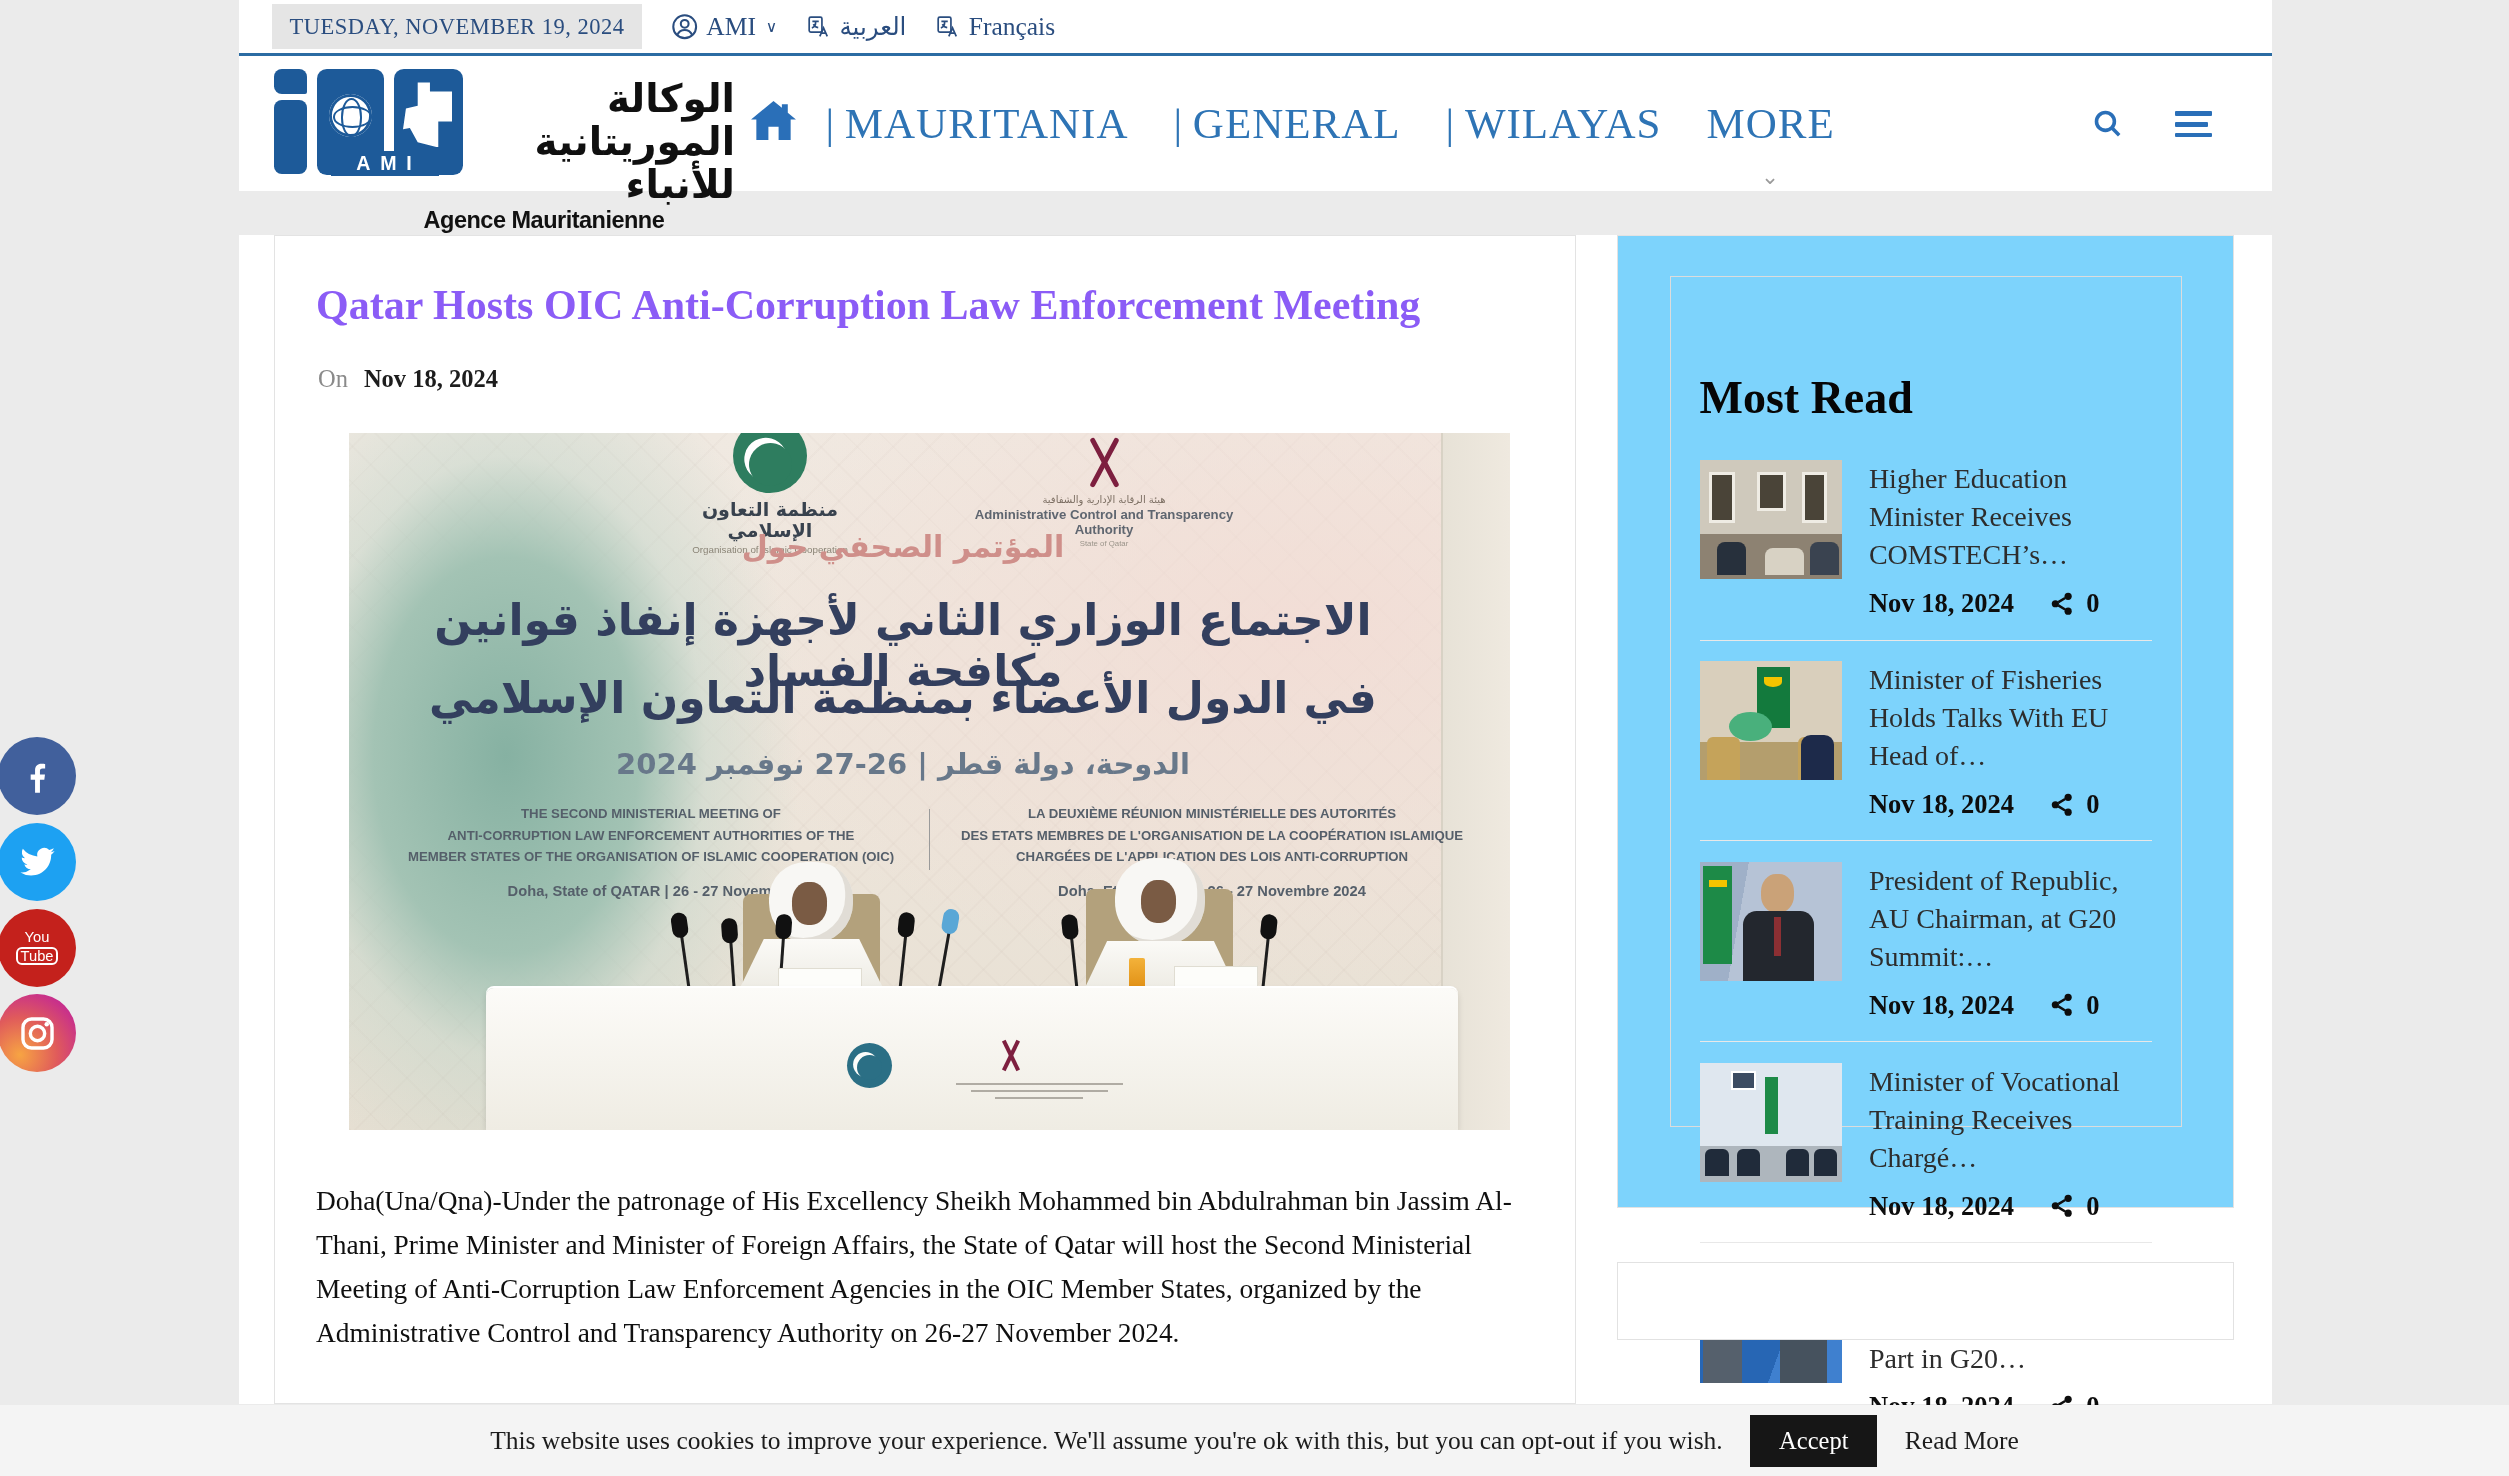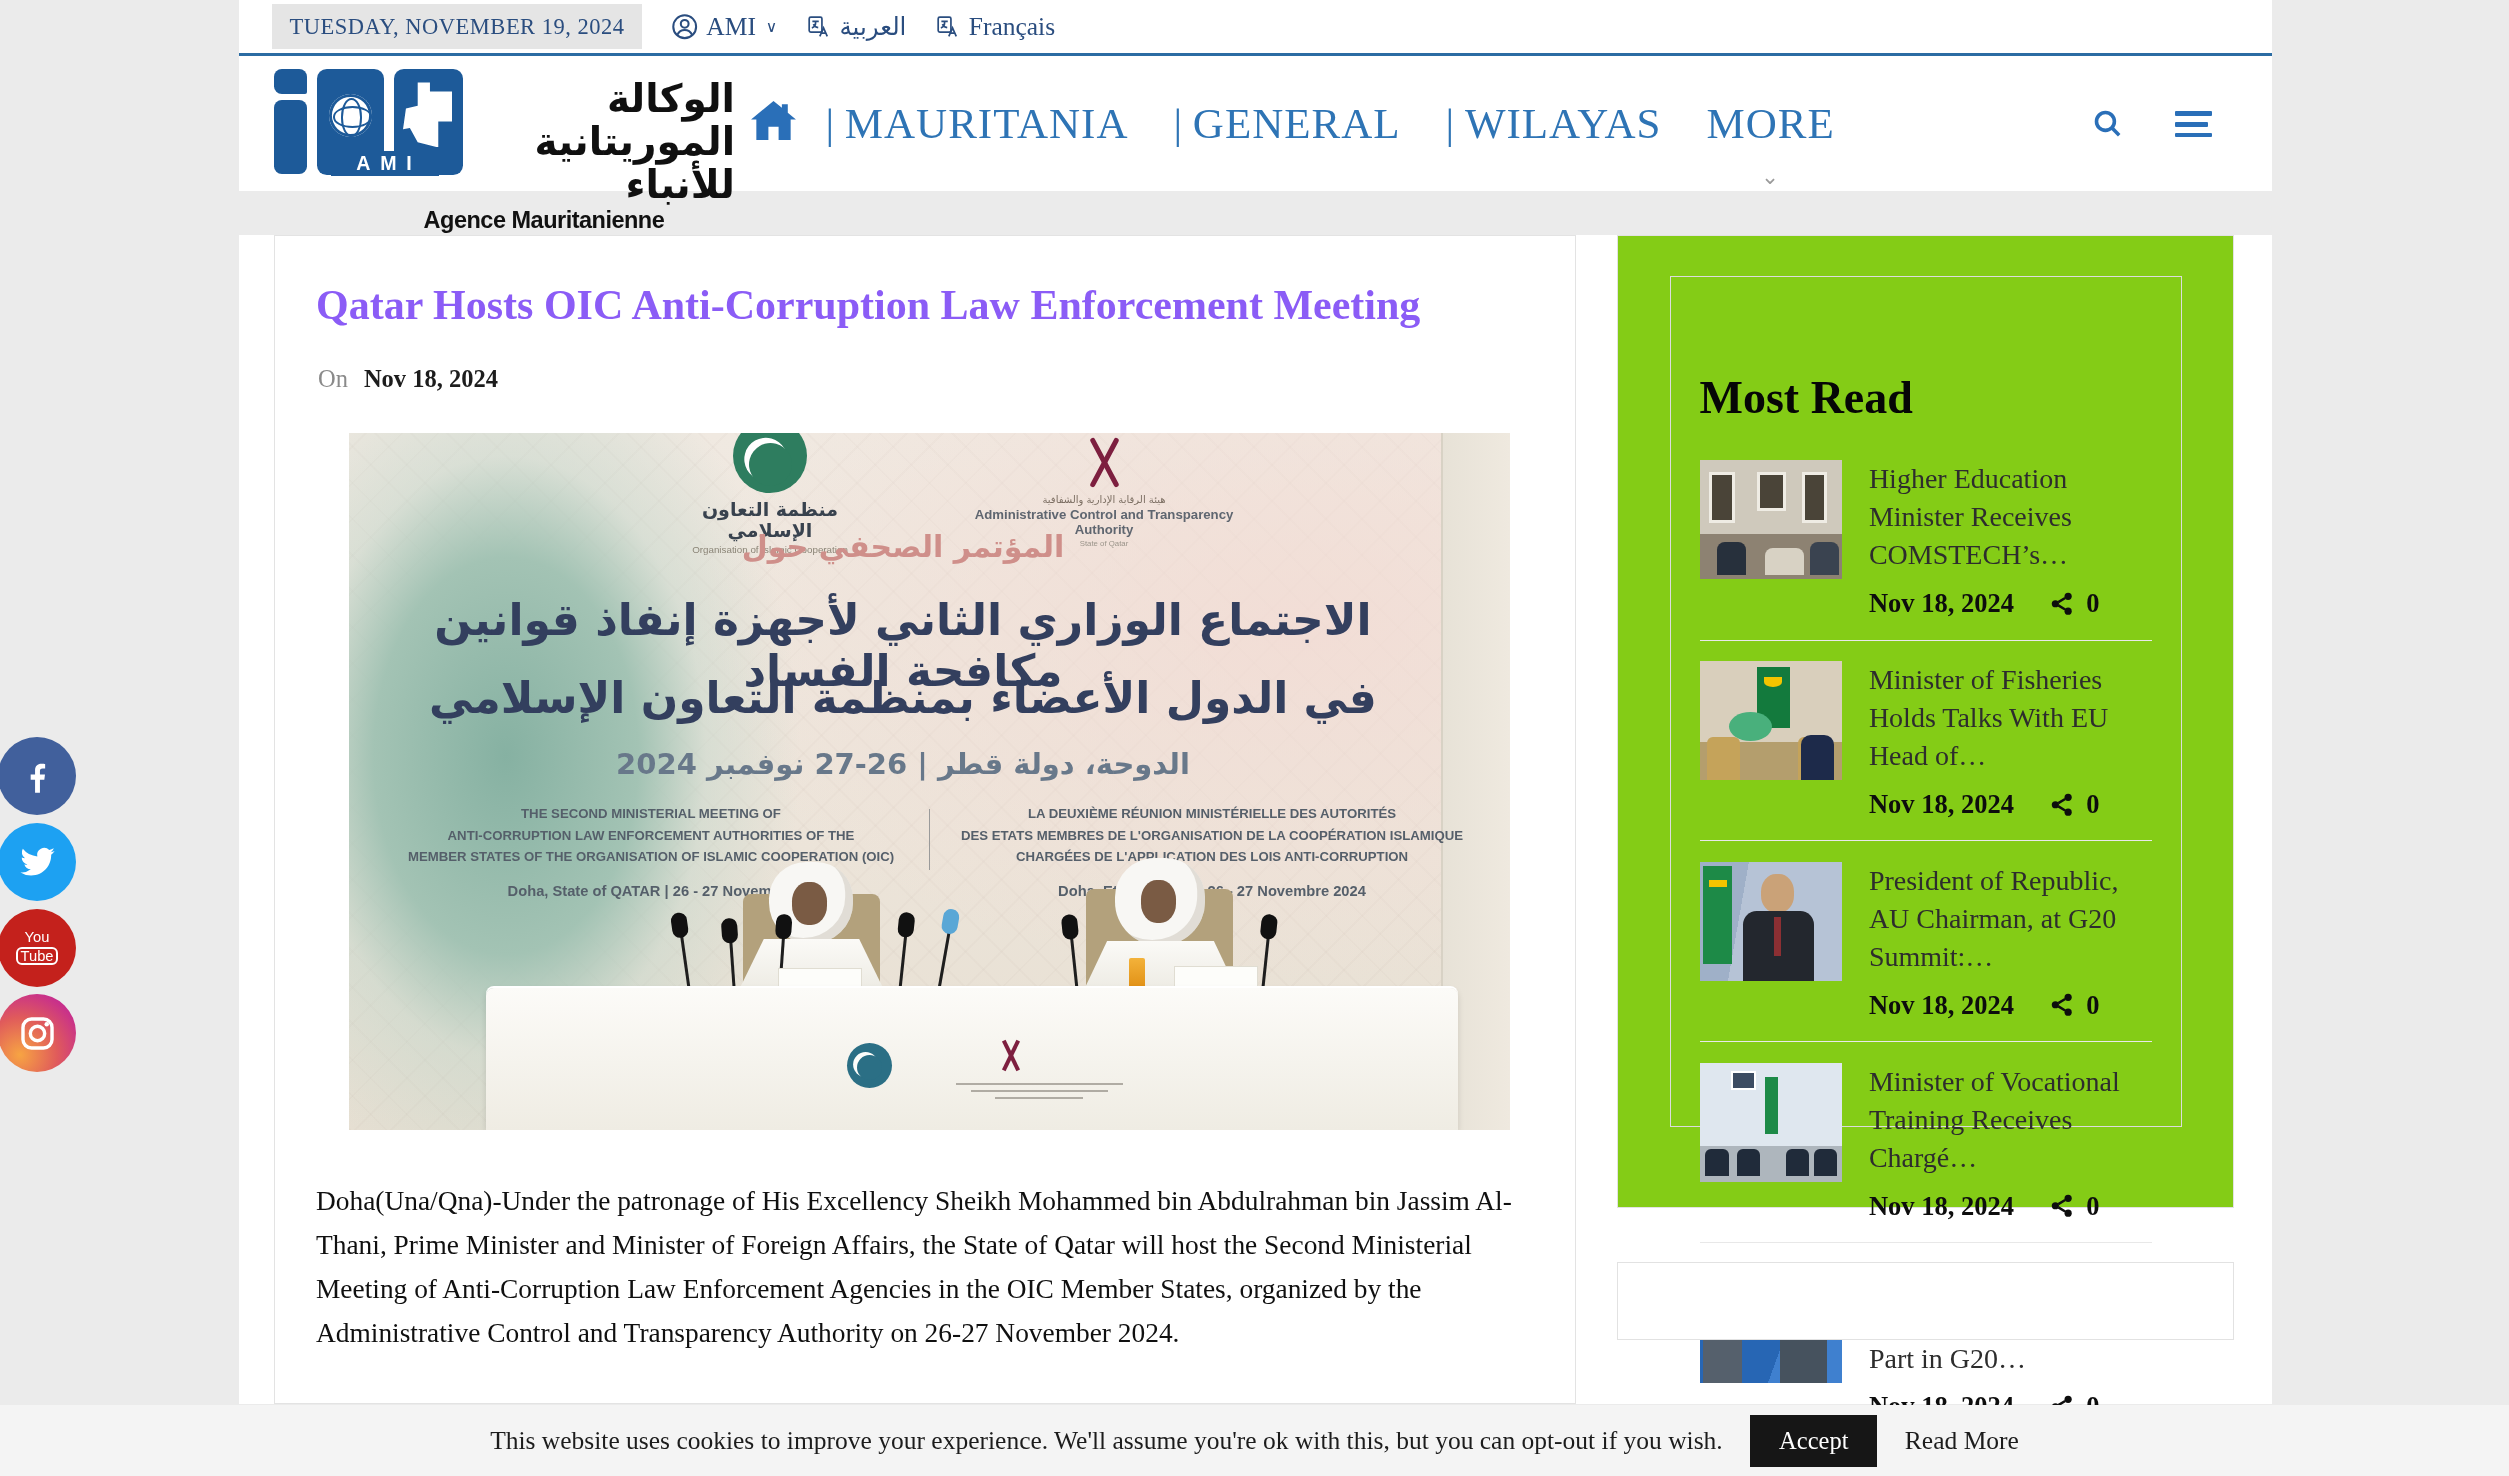--- a/index.html
+++ b/index.html
@@ -116,21 +116,21 @@
            background:linear-gradient(#fcfbf8,#efece3); border-radius:7.8px 7.8px 0 0; box-shadow:0 -2px 0 #fff, 0 2.9px 5.9px rgba(0,0,0,.12); }
   .t-oic { position:absolute; left:361px; top:55px; width:45px; height:45px; border-radius:50%; background:#2b6f85; }
   .t-oic::after { content:""; position:absolute; left:9.8px; top:11.8px; width:25.5px; height:25.5px; border-radius:50%; background:#2b6f85; box-shadow:-3.9px -2.9px 0 0 #fdfdfa; }
   .t-qa { position:absolute; left:510px; top:51px; width:29px; height:33px; }
   .t-qa::before,.t-qa::after { content:""; position:absolute; left:12.7px; top:0; width:3.9px; height:33px; background:#7d1f3f; }
   .t-qa::before{ transform:rotate(26deg);} .t-qa::after{ transform:rotate(-26deg);}
   .t-lines { position:absolute; left:470px; top:90px; width:186px; }
   .t-lines div { height:2px; background:rgba(120,115,105,.55); margin-top:4.9px; }
 
   
-  .sidebar-outer { position:absolute; left:1617px; top:235px; width:617px; height:973px; background:#84cc16; border:1px solid #e2e2e2; }
+  .sidebar-outer { position:absolute; left:1617px; top:235px; width:617px; height:973px; background:#7dd3fc; border:1px solid #e2e2e2; }
   .widget { margin:40px auto 0; width:512px; height:851px; border:1px solid #dcdcdc; padding:0 29px; }
   .most-read-title { margin-top:94px; font-size:46px; color:#060606; }
   .mr-item { display:flex; padding:20.6px 0; border-bottom:1px solid #e8e8e8; cursor:pointer; }
   .mr-item:first-of-type { margin-top:15.7px; }
   .mr-item:last-of-type { border-bottom:none; }
   .mr-thumb { width:142px; height:119px; flex:0 0 142px; position:relative; overflow:hidden; background:#c9c2b2; }
   .mr-text { margin-left:27.4px; width:284px; }
   .mr-title { font-size:28px; line-height:38px; color:#2d2d2d; }
   .mr-meta { display:flex; align-items:center; margin-top:13.7px; font-size:26.5px; font-weight:bold; color:#0d0d0d; }
   .mr-share { margin-left:35px; margin-right:11.8px; display:flex; align-items:center; }

